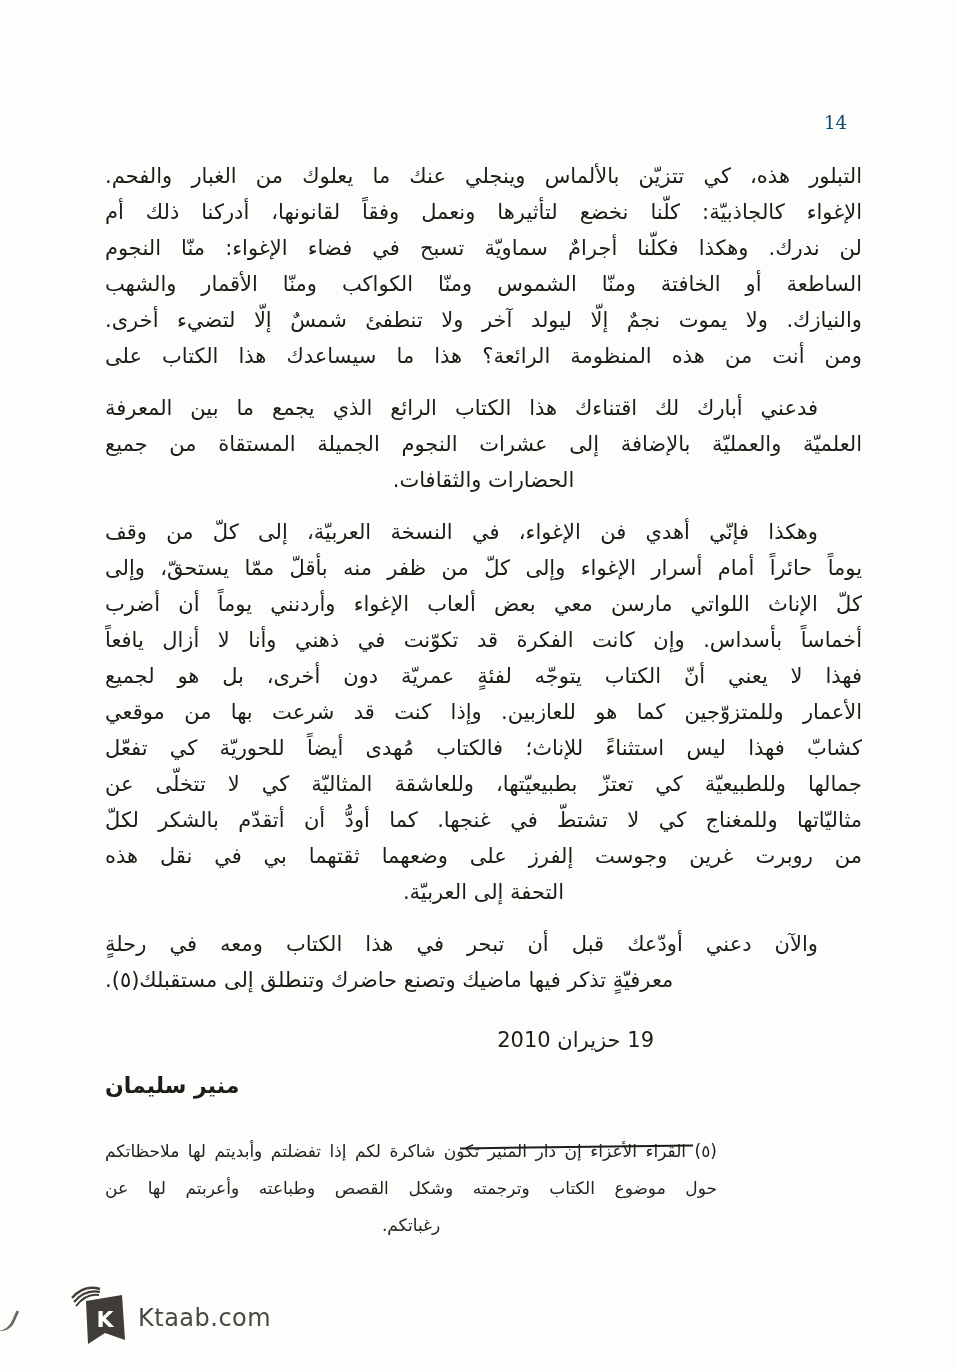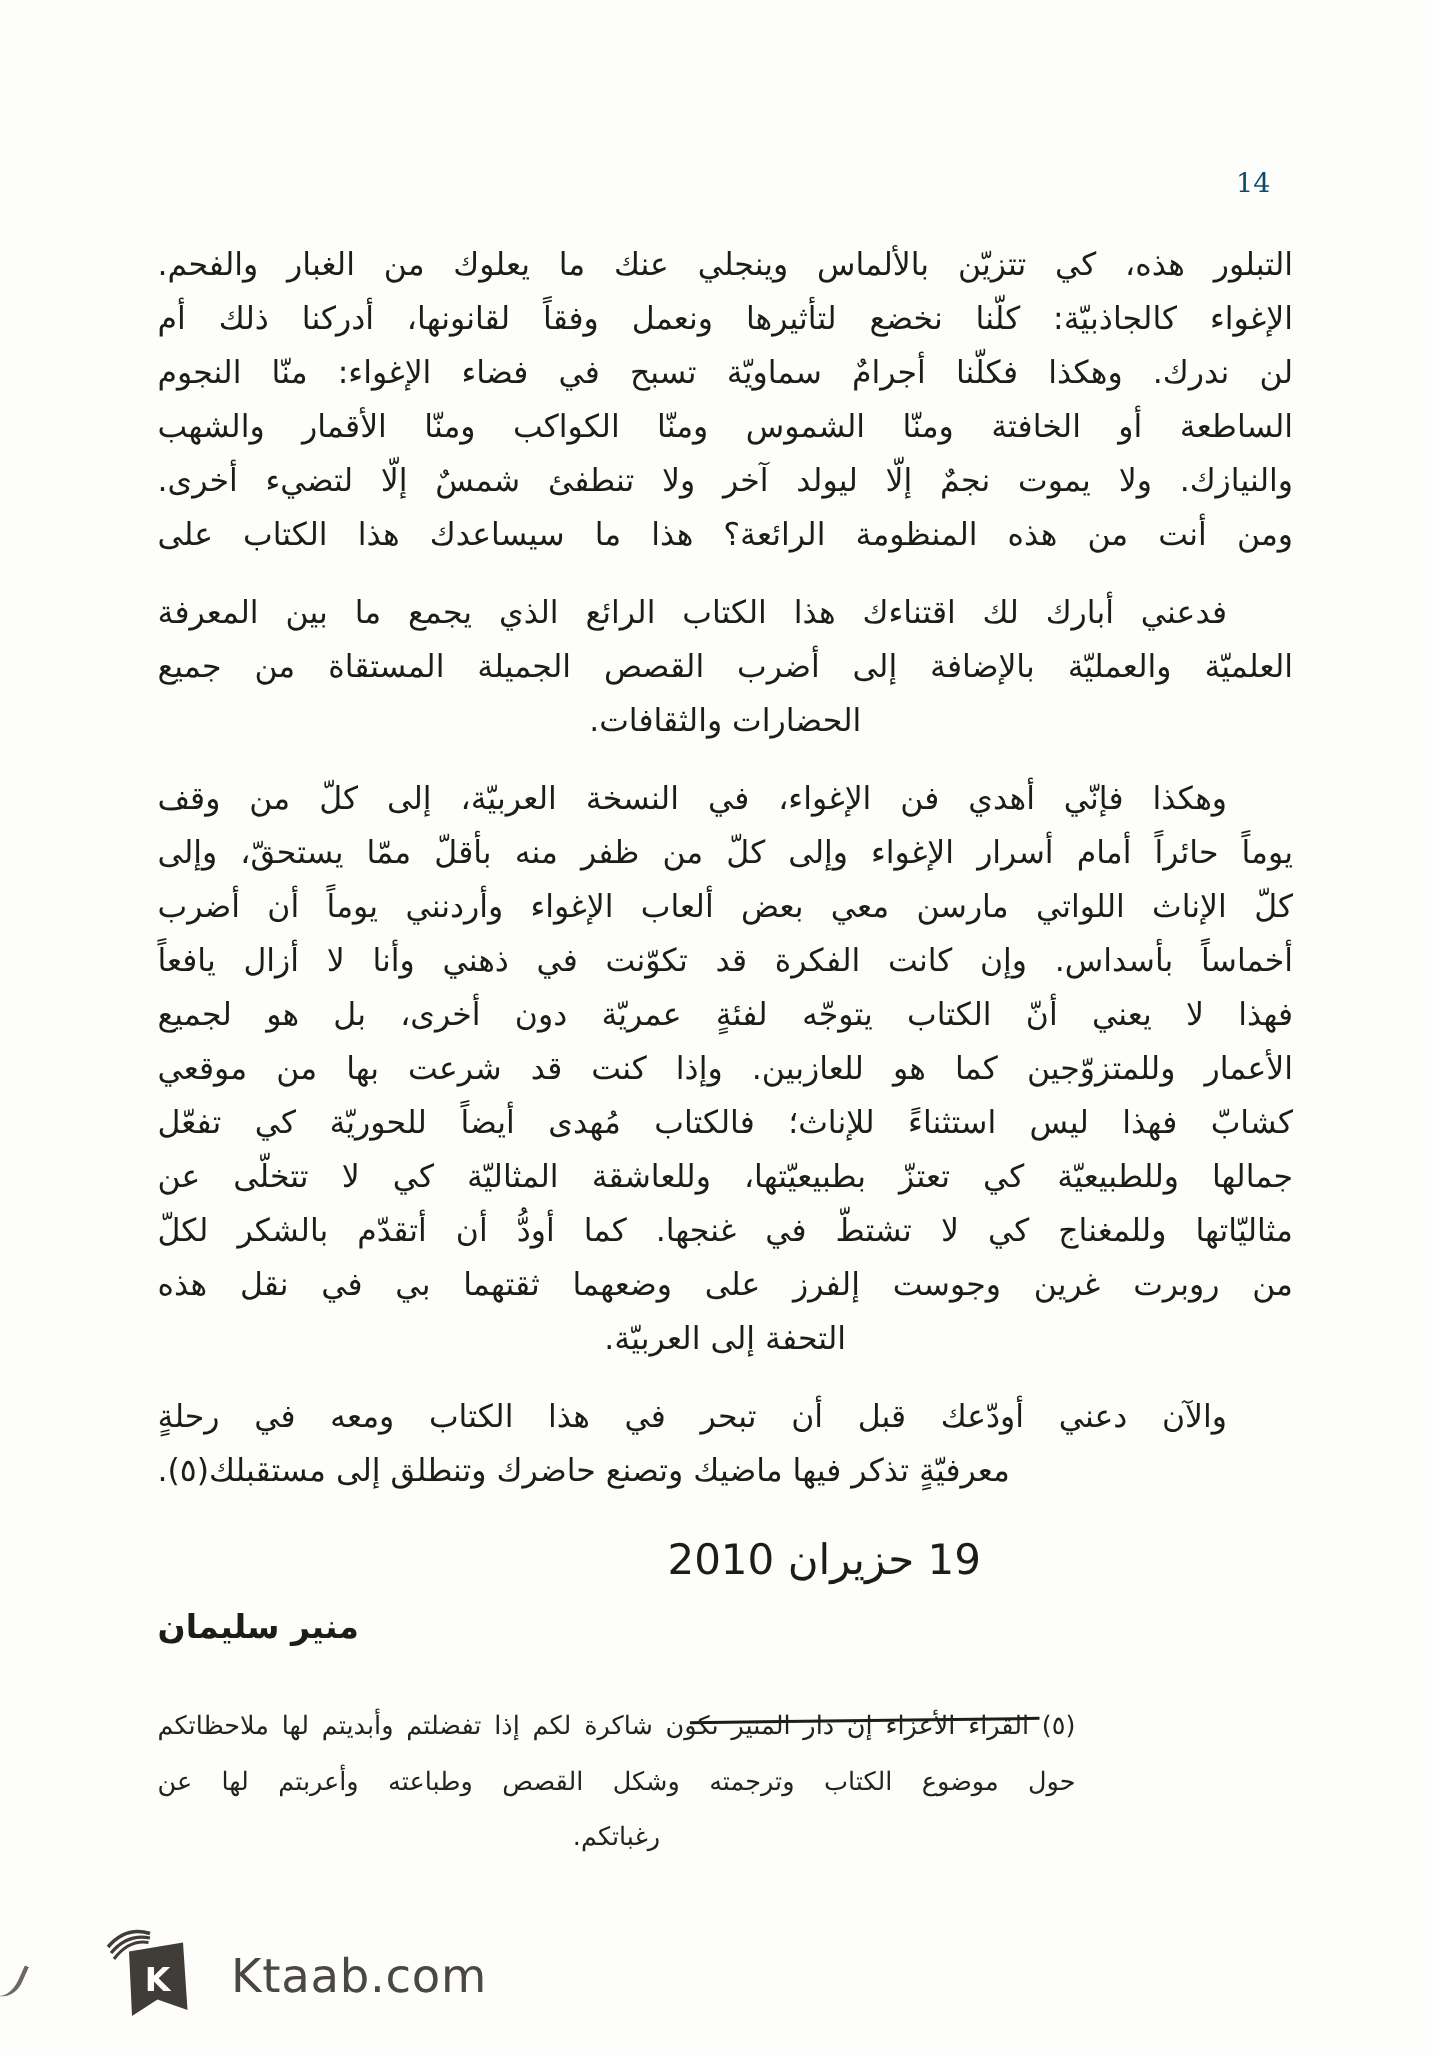--- a/index.html
+++ b/index.html
@@ -31,21 +31,21 @@
   .gap    { margin-top: 16px; }
   .center { text-align: center; }
   .left   { text-align: left; }
   .leftpad{ text-align: left; padding-left: 62px; }
 
   .date-line {
     margin-top: 24px;
     text-align: right;
     padding-left: 0;
     padding-right: 208px;
-    font-size: 28px;
+    font-size: 21px;
   }
   .signature {
     margin-top: 10px;
     text-align: left;
     font-weight: bold;
     font-size: 22px;
   }
 
   .footnote-sep {
     position: absolute; left: 460px; top: 1146px;
@@ -60,23 +60,23 @@
     color: #24221f;
   }
   .footnote .tline { min-height: 37px; }
 
   .brand {
     position: absolute; left: 70px; top: 1282px;
     display: flex; align-items: center;
   }
   .brand-text {
     font-family: "DejaVu Sans", sans-serif;
-    font-size: 31px; font-weight: 400;
+    font-size: 24px; font-weight: 400;
     color: #4b4744; letter-spacing: 0.5px;
-    margin-left: 26px; margin-top: 6px;
+    margin-left: 10px; margin-top: 6px;
   }
   .edge-mark {
     position: absolute; left: -6px; top: 1306px;
     width: 18px; height: 26px;
     border-right: 3px solid #6e6963;
     border-radius: 0 0 60% 0;
     transform: rotate(24deg);
   }
 </style>
 </head>
@@ -88,21 +88,21 @@
 
   <div class="main-text">
     <div>
         <div class="tline full">التبلور هذه، كي تتزيّن بالألماس وينجلي عنك ما يعلوك من الغبار والفحم.</div>
         <div class="tline full">الإغواء كالجاذبيّة: كلّنا نخضع لتأثيرها ونعمل وفقاً لقانونها، أدركنا ذلك أم</div>
         <div class="tline full">لن ندرك. وهكذا فكلّنا أجرامٌ سماويّة تسبح في فضاء الإغواء: منّا النجوم</div>
         <div class="tline full">الساطعة أو الخافتة ومنّا الشموس ومنّا الكواكب ومنّا الأقمار والشهب</div>
         <div class="tline full">والنيازك. ولا يموت نجمٌ إلّا ليولد آخر ولا تنطفئ شمسٌ إلّا لتضيء أخرى.</div>
         <div class="tline full">ومن أنت من هذه المنظومة الرائعة؟ هذا ما سيساعدك هذا الكتاب على</div>
         <div class="tline full ind gap">فدعني أبارك لك اقتناءك هذا الكتاب الرائع الذي يجمع ما بين المعرفة</div>
-        <div class="tline full">العلميّة والعمليّة بالإضافة إلى أضرب القصص الجميلة المستقاة من جميع</div>
+        <div class="tline full">العلميّة والعمليّة بالإضافة إلى عشرات النجوم الجميلة المستقاة من جميع</div>
         <div class="tline center">الحضارات والثقافات.</div>
         <div class="tline full ind gap">وهكذا فإنّي أهدي فن الإغواء، في النسخة العربيّة، إلى كلّ من وقف</div>
         <div class="tline full">يوماً حائراً أمام أسرار الإغواء وإلى كلّ من ظفر منه بأقلّ ممّا يستحقّ، وإلى</div>
         <div class="tline full">كلّ الإناث اللواتي مارسن معي بعض ألعاب الإغواء وأردنني يوماً أن أضرب</div>
         <div class="tline full">أخماساً بأسداس. وإن كانت الفكرة قد تكوّنت في ذهني وأنا لا أزال يافعاً</div>
         <div class="tline full">فهذا لا يعني أنّ الكتاب يتوجّه لفئةٍ عمريّة دون أخرى، بل هو لجميع</div>
         <div class="tline full">الأعمار وللمتزوّجين كما هو للعازبين. وإذا كنت قد شرعت بها من موقعي</div>
         <div class="tline full">كشابّ فهذا ليس استثناءً للإناث؛ فالكتاب مُهدى أيضاً للحوريّة كي تفعّل</div>
         <div class="tline full">جمالها وللطبيعيّة كي تعتزّ بطبيعيّتها، وللعاشقة المثاليّة كي لا تتخلّى عن</div>
         <div class="tline full">مثاليّاتها وللمغناج كي لا تشتطّ في غنجها. كما أودُّ أن أتقدّم بالشكر لكلّ</div>

